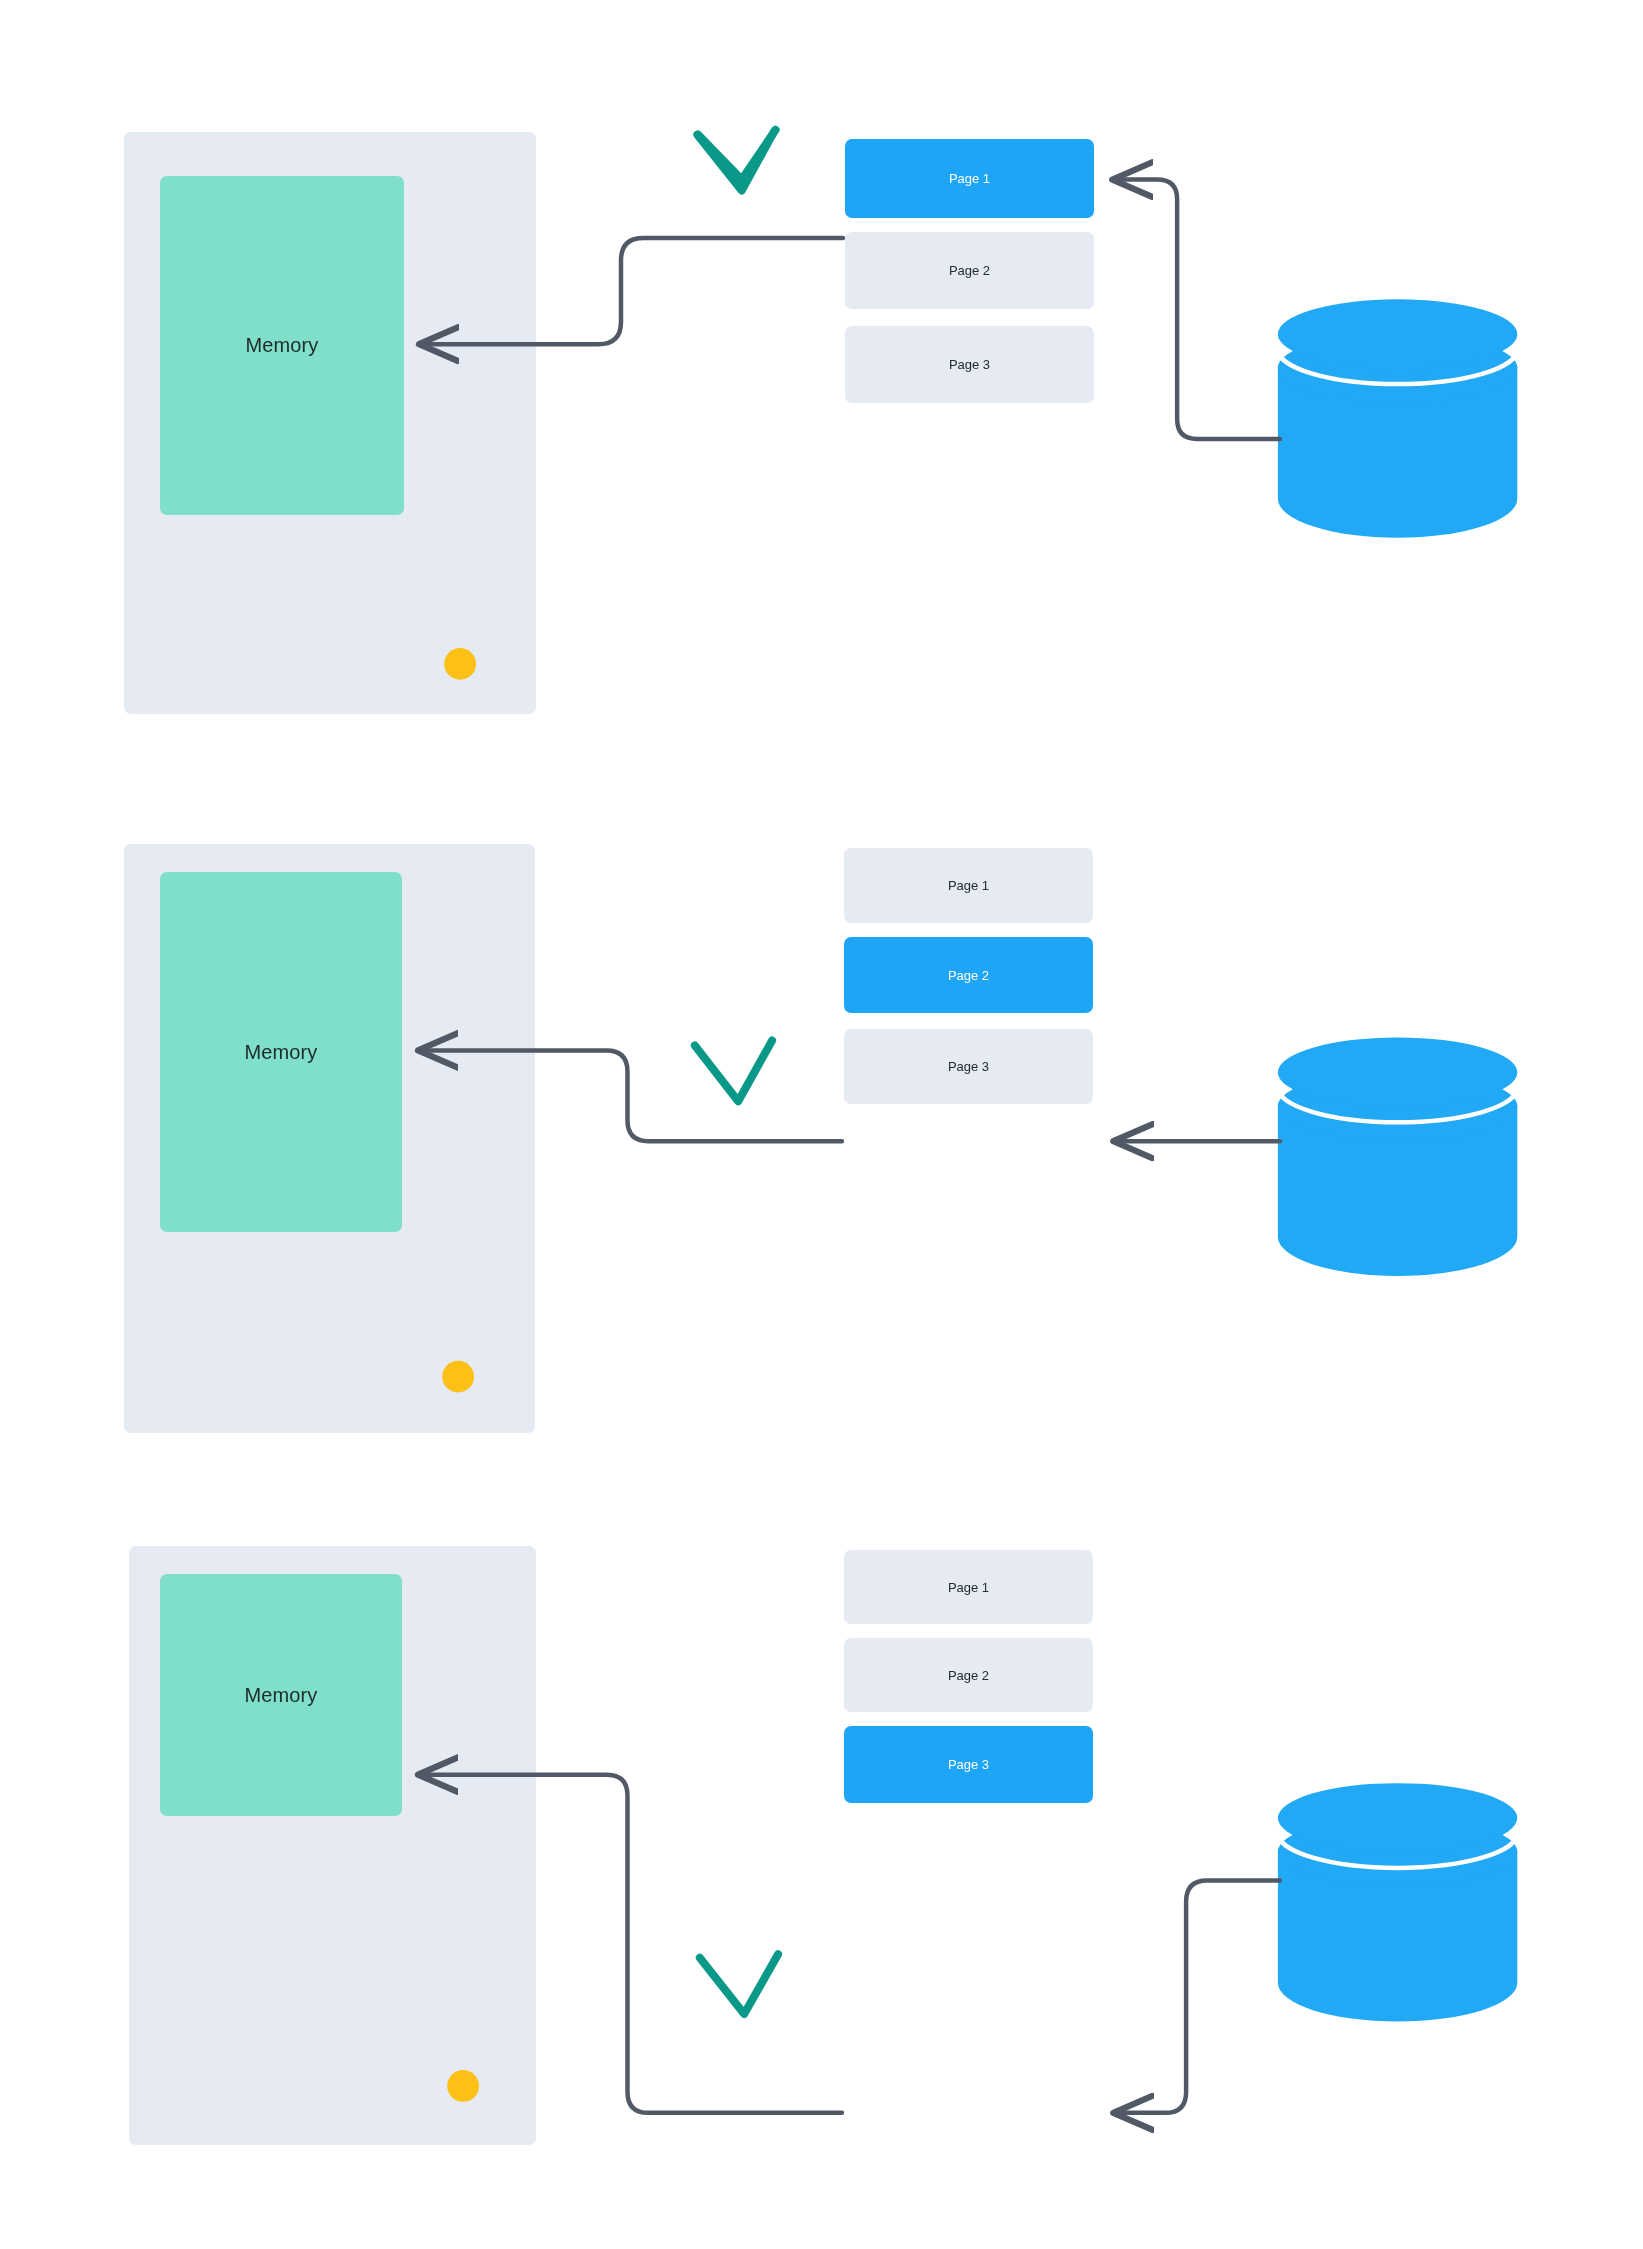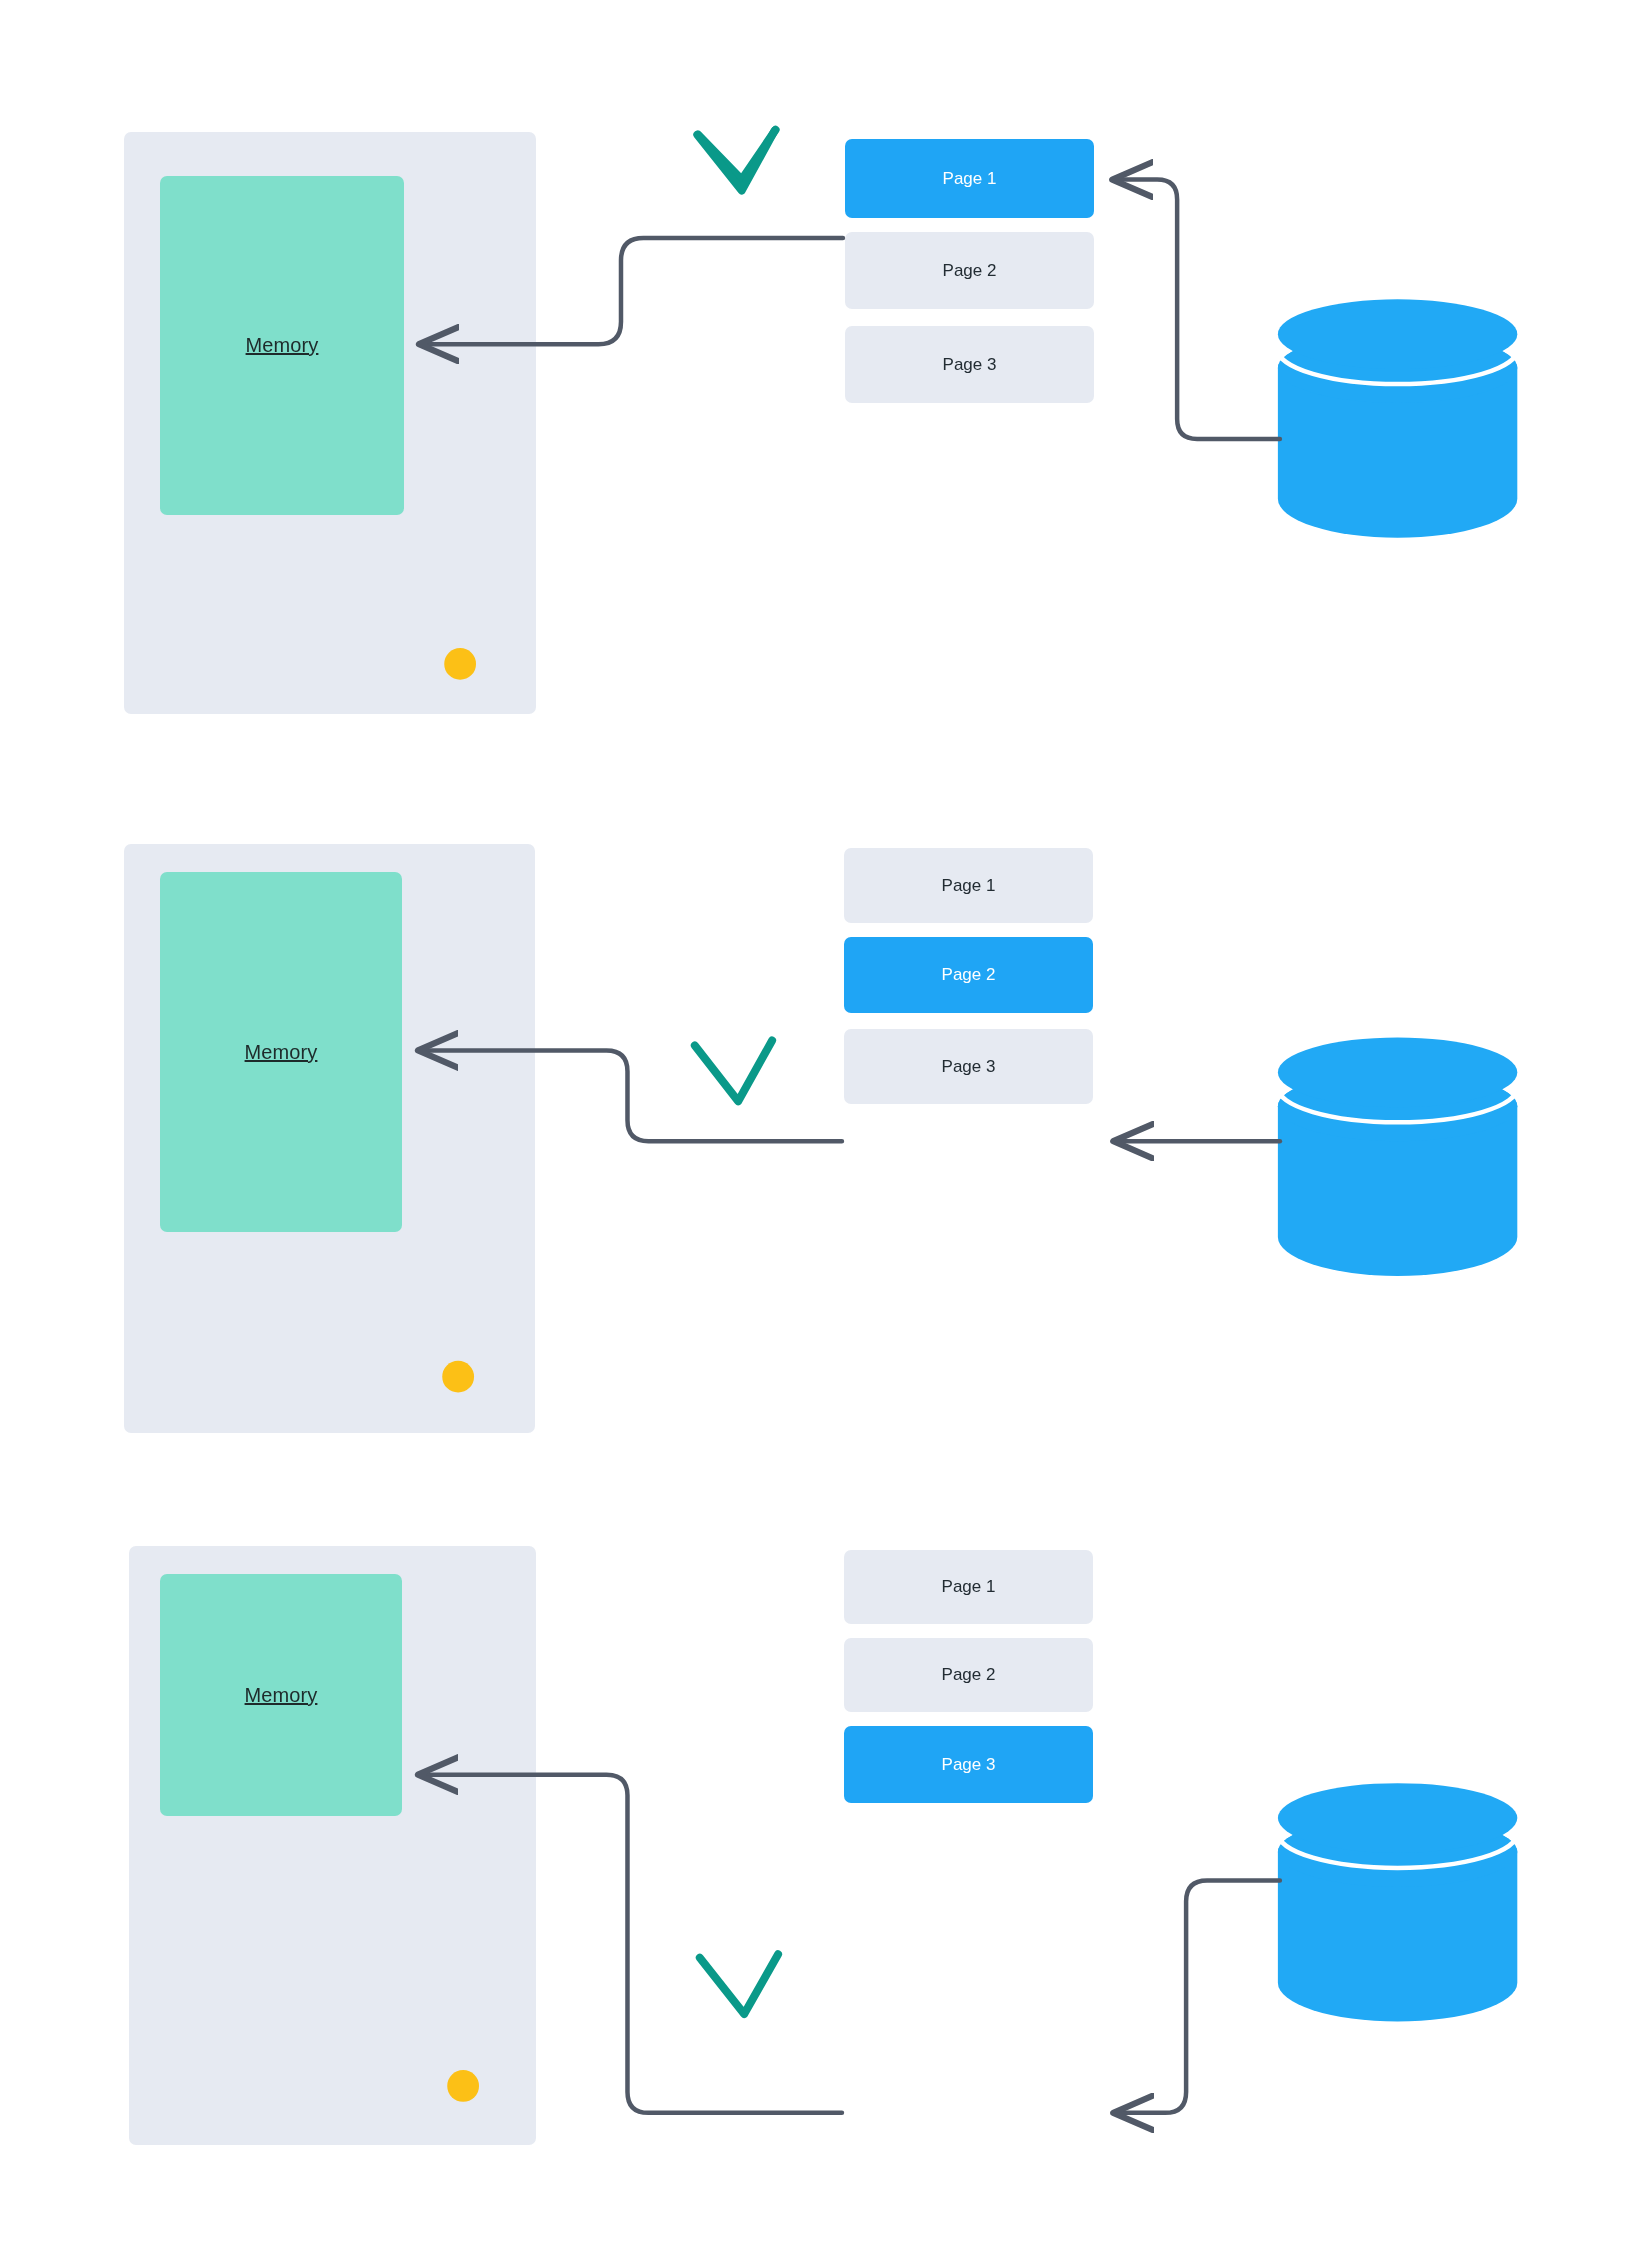--- a/index.html
+++ b/index.html
@@ -31,37 +31,36 @@
     background: #7fdfcb;
     border-radius: 7px;
     display: flex;
     align-items: center;
     justify-content: center;
   }
   .memory-label {
     font-size: 20px;
     color: #1e2b2b;
     letter-spacing: 0.1px;
-    text-decoration: underline;
   }
   .page-box {
     position: absolute;
     border-radius: 7px;
     display: flex;
     align-items: center;
     justify-content: center;
   }
   .page-box.idle {
     background: #e6eaf2;
   }
   .page-box.active {
     background: #1fa5f5;
   }
   .page-label {
-    font-size: 17px;
+    font-size: 13px;
     color: #222c33;
   }
   .page-box.active .page-label {
     color: #ffffff;
   }
   .ds-label {
     position: absolute;
     font-size: 19px;
     color: #ffffff;
     text-align: center;

